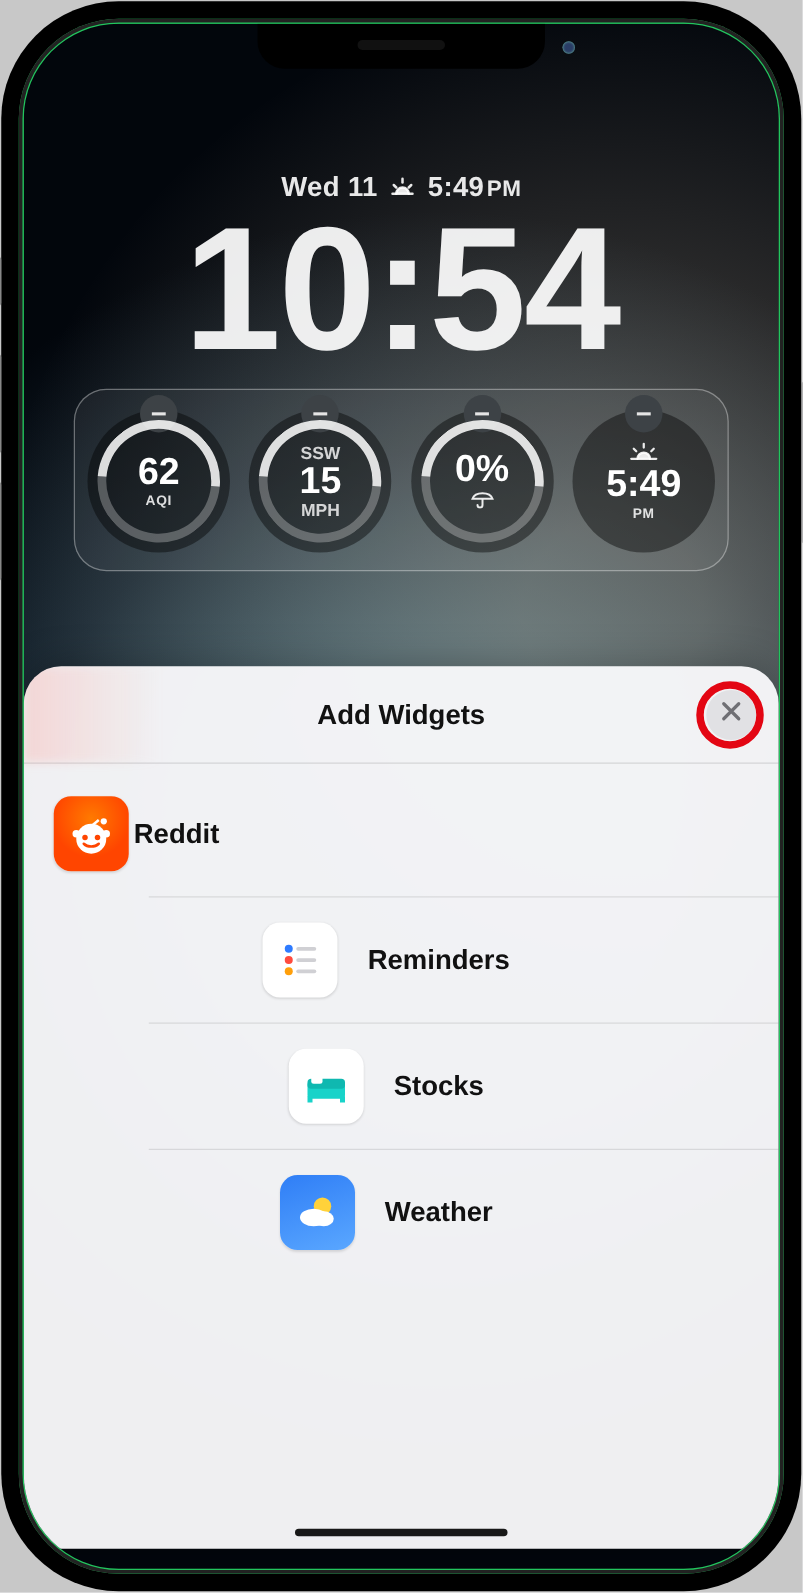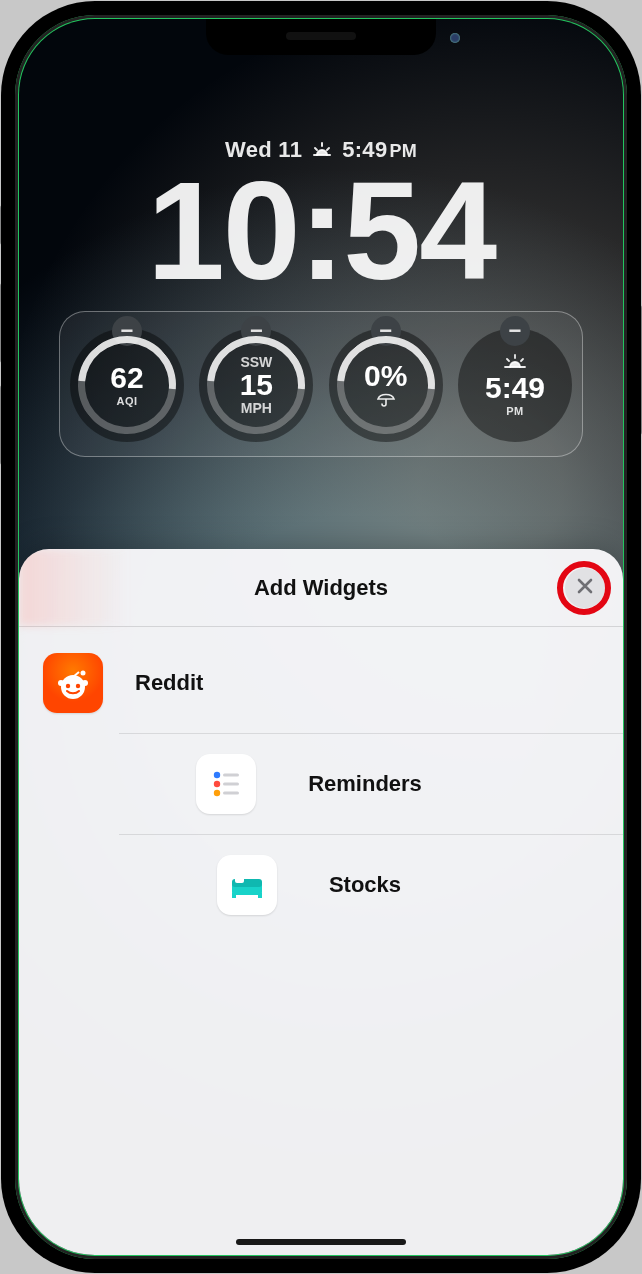--- a/index.html
+++ b/index.html
@@ -103,21 +103,21 @@
       position: absolute; top: -12px; left: 50%; transform: translateX(-50%);
       width: 30px; height: 30px; border-radius: 50%;
       background: #3d4246; color: #e5e5e5;
       display: flex; align-items: center; justify-content: center;
       font-size: 22px; font-weight: 800; line-height: 1;
     }
     .widget .sunrise svg, .widget .umbrella svg { display: block; margin: 0 auto 2px; }
 
     
     .sheet {
-      position: absolute; left: 0; right: 0; bottom: 0;
+      position: absolute; left: 0; right: 0; bottom: 16px;
       height: 706px;
       background: rgba(247,247,249,.97);
       border-top-left-radius: 30px; border-top-right-radius: 30px;
       box-shadow: 0 -2px 30px rgba(0,0,0,.25);
       overflow: hidden;
     }
     .sheet-header {
       position: relative;
       height: 78px;
       display: flex; align-items: center; justify-content: center;
@@ -137,21 +137,21 @@
     }
     .close-btn svg { width: 18px; height: 18px; }
     .red-ring {
       position: absolute; right: 12px; top: 50%; transform: translateY(-50%);
       width: 54px; height: 54px; border-radius: 50%;
       border: 6px solid #e30613; pointer-events: none;
     }
 
     .list { padding: 0 0 0 0; }
     .row {
-      display: flex; align-items: center; gap: 32px;
+      display: flex; align-items: center; gap: 4px;
       padding: 20px 24px 20px 24px;
     }
     .row + .row { border-top: 1px solid rgba(0,0,0,.1); margin-left: 100px; padding-left: 0; justify-content: center; }
     .row + .row .app-icon { margin-left: -100px; margin-right: 20px; }
     .row:first-child { padding-top: 26px; }
     .row .label { font-size: 22px; font-weight: 600; color: #111; }
 
     .app-icon {
       width: 60px; height: 60px; border-radius: 14px;
       display: flex; align-items: center; justify-content: center;
@@ -304,20 +304,30 @@
                 <rect x="5" y="14" width="30" height="8" rx="3" fill="#0fb8b0"></rect>
                 <rect x="8" y="11" width="9" height="7" rx="2" fill="#fff"></rect>
                 <rect x="5" y="28" width="4" height="5" fill="#18d3c9"></rect>
                 <rect x="31" y="28" width="4" height="5" fill="#18d3c9"></rect>
               </svg>
           </div>
           <div class="label">Stocks</div>
         </div>
 
 
+        <div class="row">
+          <div class="app-icon ic-weather">
+            <svg viewBox="0 0 40 40">
+                <circle cx="24" cy="15" r="7" fill="#ffd23a"></circle>
+                <ellipse cx="17" cy="24" rx="11" ry="7" fill="#fff"></ellipse>
+                <ellipse cx="25" cy="25" rx="8" ry="6" fill="#fff"></ellipse>
+              </svg>
+          </div>
+          <div class="label">Weather</div>
+        </div>
 
       </div>
 
       <div class="home-indicator"></div>
     </div>
 
   </div>
 </div>
 
 </body></html>

